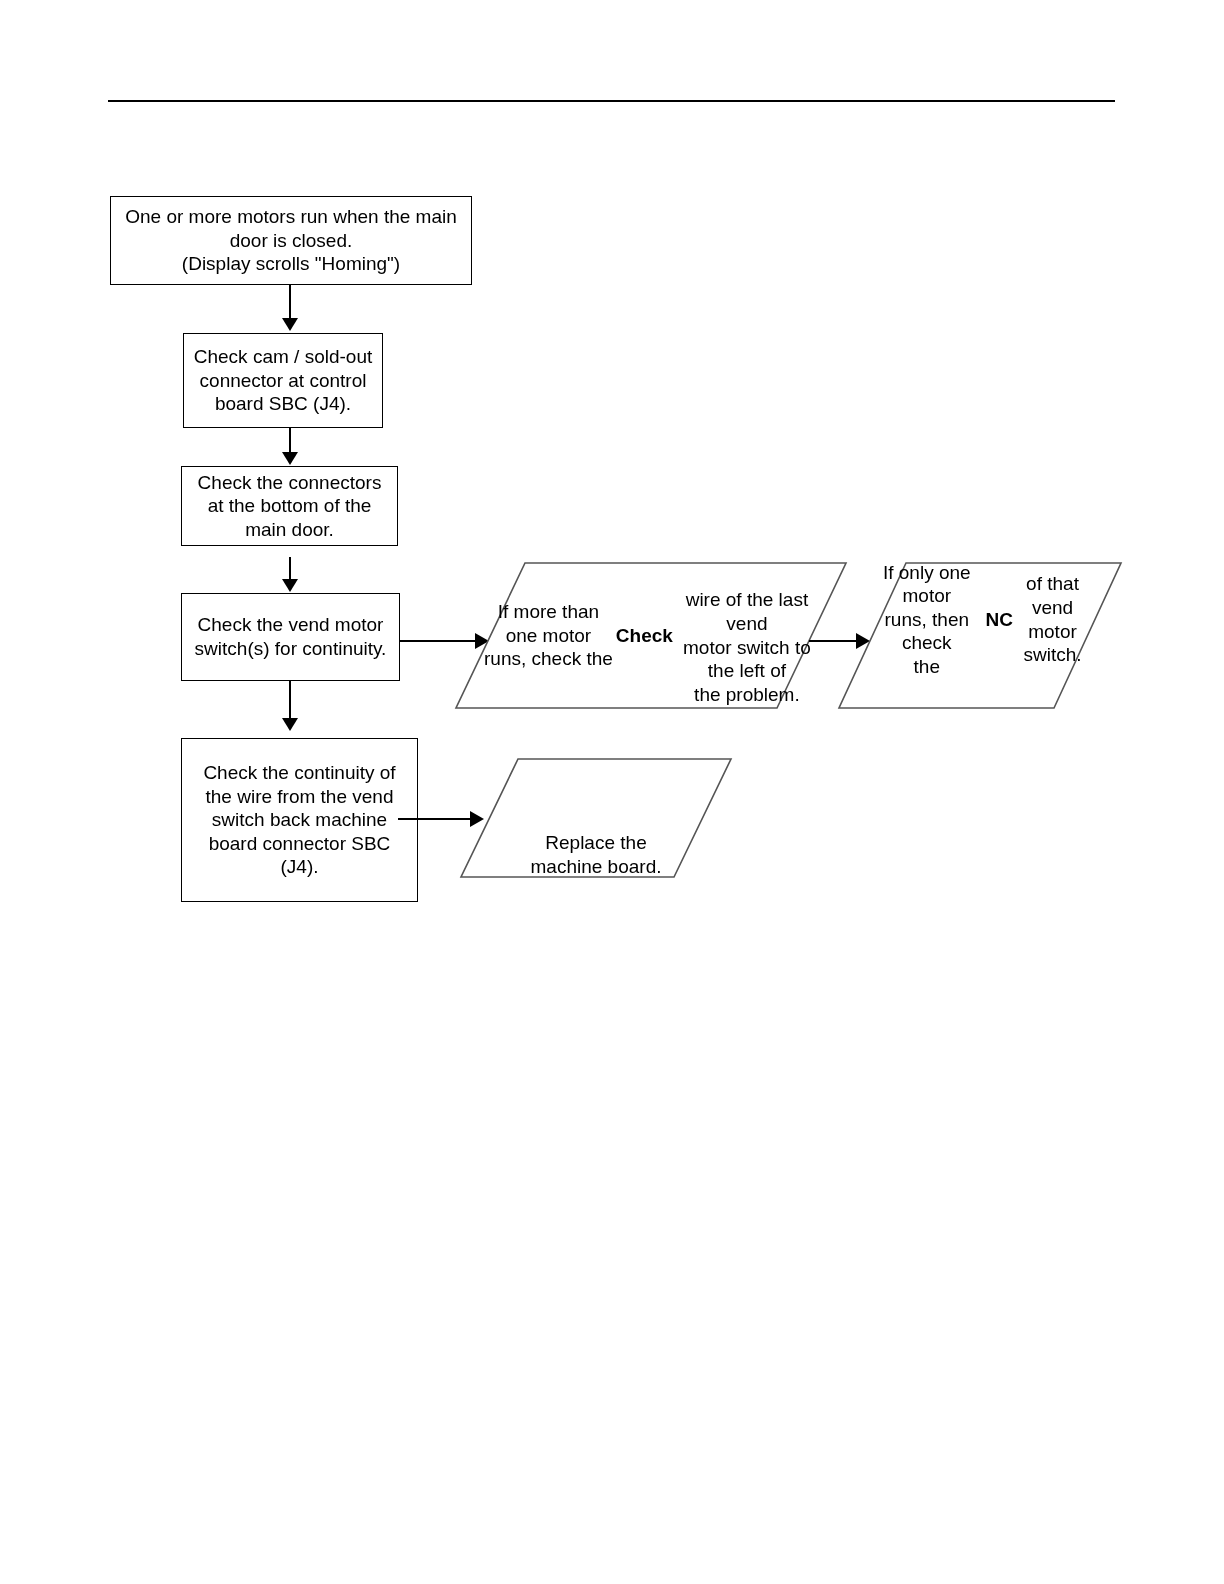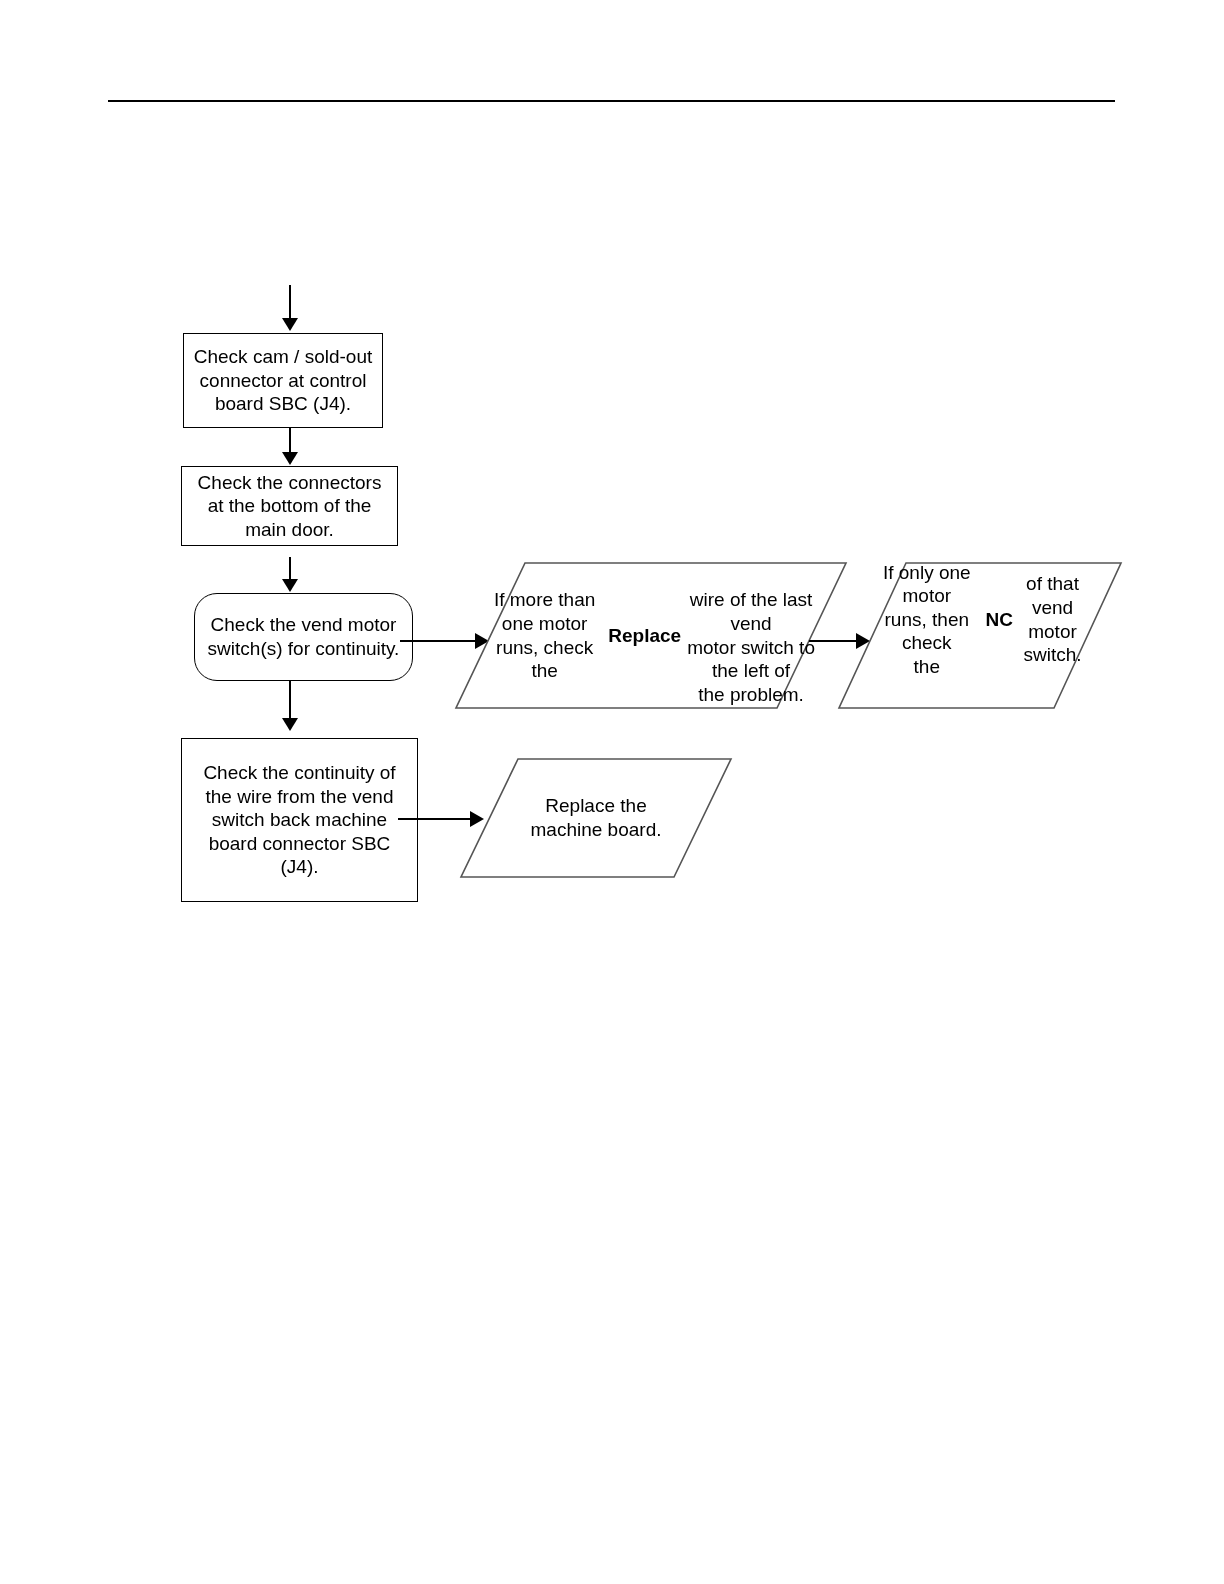--- a/index.html
+++ b/index.html
@@ -107,51 +107,55 @@
     border-left: 14px solid #000000;
   }
 </style>
 </head>
 <body>
 
 <div id="page">
 
   <div class="header-rule"></div>
 
+  <div class="proc-box" style="left:110px; top:196px; width:362px; height:89px;">
+    <span class="txt">One or more motors run when the main door is closed.
+(Display scrolls "Homing")</span>
+  </div>
 
   <div class="conn-v" style="left:289px; top:285px; height:34px;"></div>
   <div class="arrow-down" style="left:282px; top:318px;"></div>
 
   <div class="proc-box" style="left:183px; top:333px; width:200px; height:95px;">
     <span class="txt">Check cam / sold-out connector at control board SBC (J4).</span>
   </div>
 
   <div class="conn-v" style="left:289px; top:428px; height:26px;"></div>
   <div class="arrow-down" style="left:282px; top:452px;"></div>
 
   <div class="proc-box" style="left:181px; top:466px; width:217px; height:80px;">
     <span class="txt">Check the connectors at the bottom of the main door.</span>
   </div>
 
   <div class="conn-v" style="left:289px; top:557px; height:24px;"></div>
   <div class="arrow-down" style="left:282px; top:579px;"></div>
 
-  <div class="proc-box" style="left:194px; top:593px; width:219px; height:88px;border-radius:23px;">
+  <div class="proc-box" style="left:181px; top:593px; width:219px; height:88px;">
     <span class="txt">Check the vend motor switch(s) for continuity.</span>
   </div>
 
   <div class="conn-h" style="left:400px; top:640px; width:77px;"></div>
   <div class="arrow-right" style="left:475px; top:633px;"></div>
 
   <div class="para" style="left:455px; top:562px; width:392px; height:147px;">
     <svg width="392" height="147" viewBox="0 0 392 147">
       <polygon points="70,1 391,1 322,146 1,146" fill="#ffffff" stroke="#555555" stroke-width="1.6"></polygon>
     </svg>
     <span class="txt" style="left:16px; width:360px;align-items:center;">If more than one motor
-runs, check the <b>Replace</b>
+runs, check the <b>Check</b>
 wire of the last vend
 motor switch to the left of
 the problem.</span>
   </div>
 
   <div class="conn-h" style="left:809px; top:640px; width:54px;"></div>
   <div class="arrow-right" style="left:856px; top:633px;"></div>
 
   <div class="para" style="left:838px; top:562px; width:284px; height:115px;">
     <svg width="284" height="147" viewBox="0 0 284 147">
@@ -171,17 +175,17 @@
     <span class="txt">Check the continuity of the wire from the vend switch back machine board connector SBC (J4).</span>
   </div>
 
   <div class="conn-h" style="left:398px; top:818px; width:74px;"></div>
   <div class="arrow-right" style="left:470px; top:811px;"></div>
 
   <div class="para" style="left:460px; top:758px; width:272px; height:120px;">
     <svg width="272" height="120" viewBox="0 0 272 120">
       <polygon points="58,1 271,1 214,119 1,119" fill="#ffffff" stroke="#555555" stroke-width="1.6"></polygon>
     </svg>
-    <span class="txt" style="left:14px; width:244px;">Replace the
+    <span class="txt" style="left:14px; width:244px;margin-top:37px;">Replace the
 machine board.</span>
   </div>
 
 </div>
 
 </body></html>

